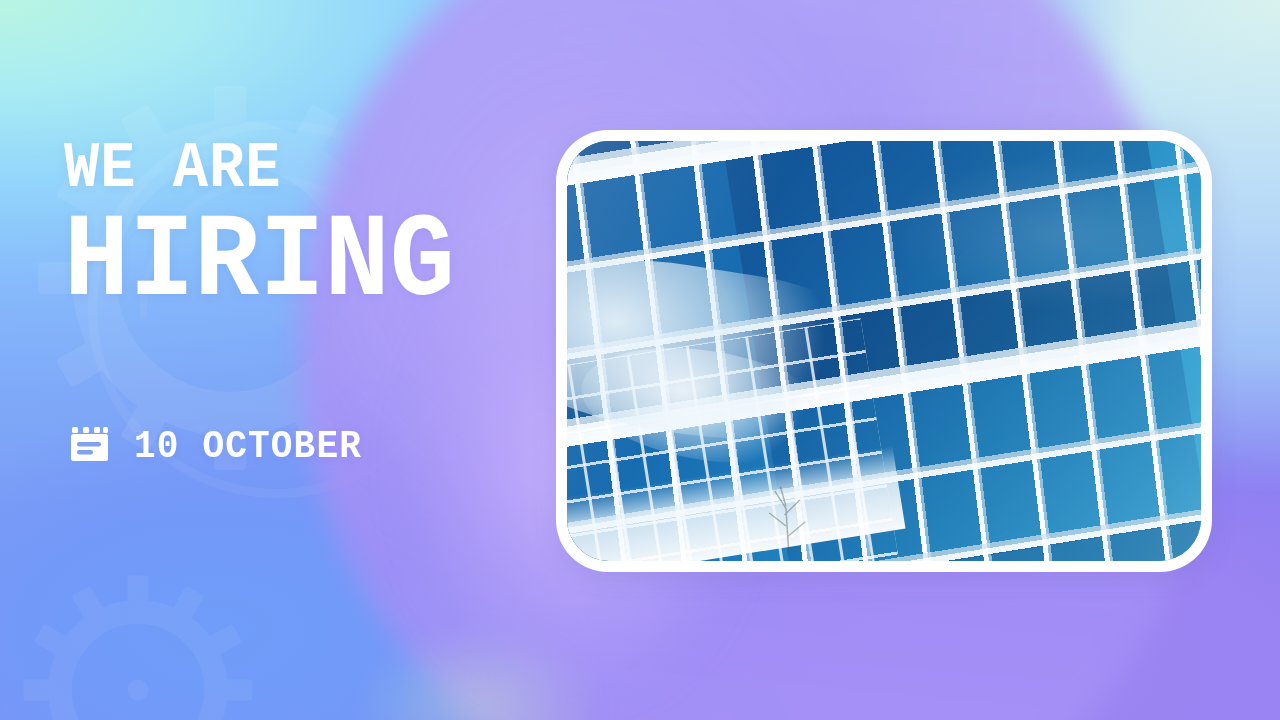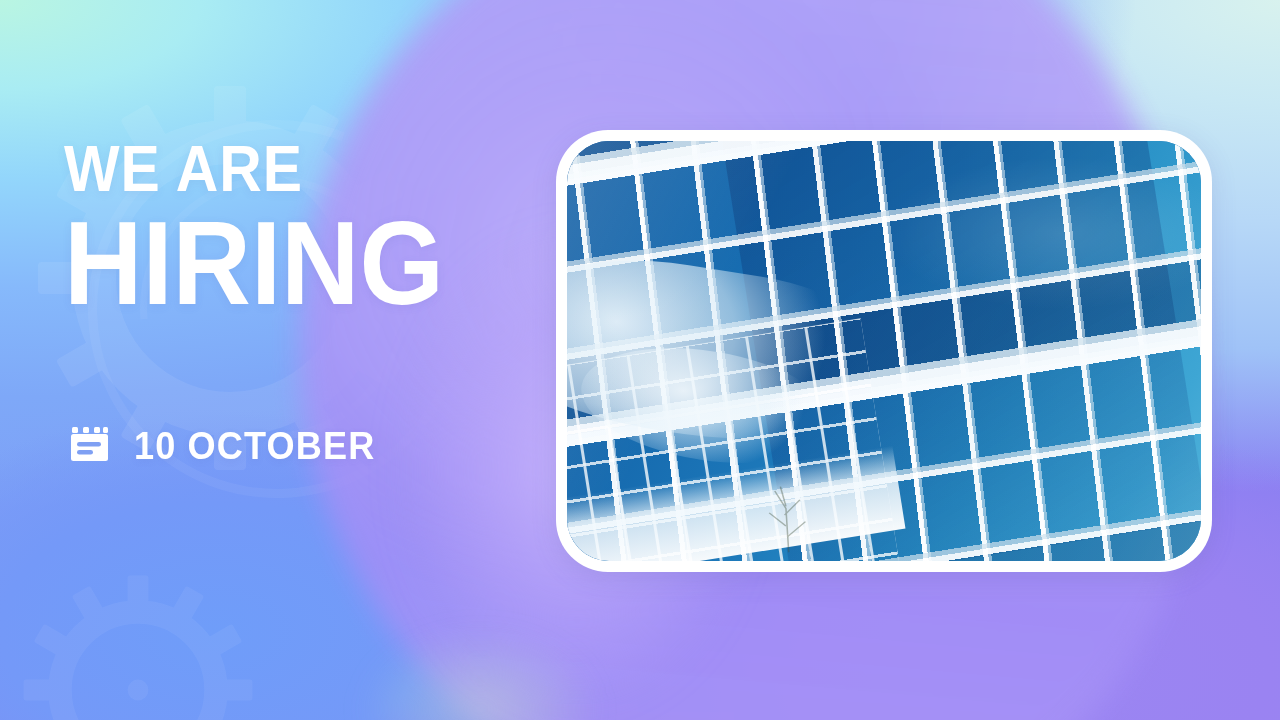--- a/index.html
+++ b/index.html
@@ -6,21 +6,21 @@
   html, body {
     margin: 0;
     padding: 0;
     background: #222;
   }
   #poster {
     position: relative;
     width: 1280px;
     height: 720px;
     overflow: hidden;
-    font-family: Liberation Sans, sans-serif;
+    font-family: Liberation Mono, monospace;
     background: #7f8df5;
     -webkit-font-smoothing: antialiased;
   }
 
   
   .bg-base {
     position: absolute;
     inset: 0;
     background:
       radial-gradient(120% 95% at 0% 0%,   #b9f5e2 0%,  #a9ecf3 13%, #93d6fb 26%, #86b9fb 42%, #7ea8f8 58%, transparent 74%),

